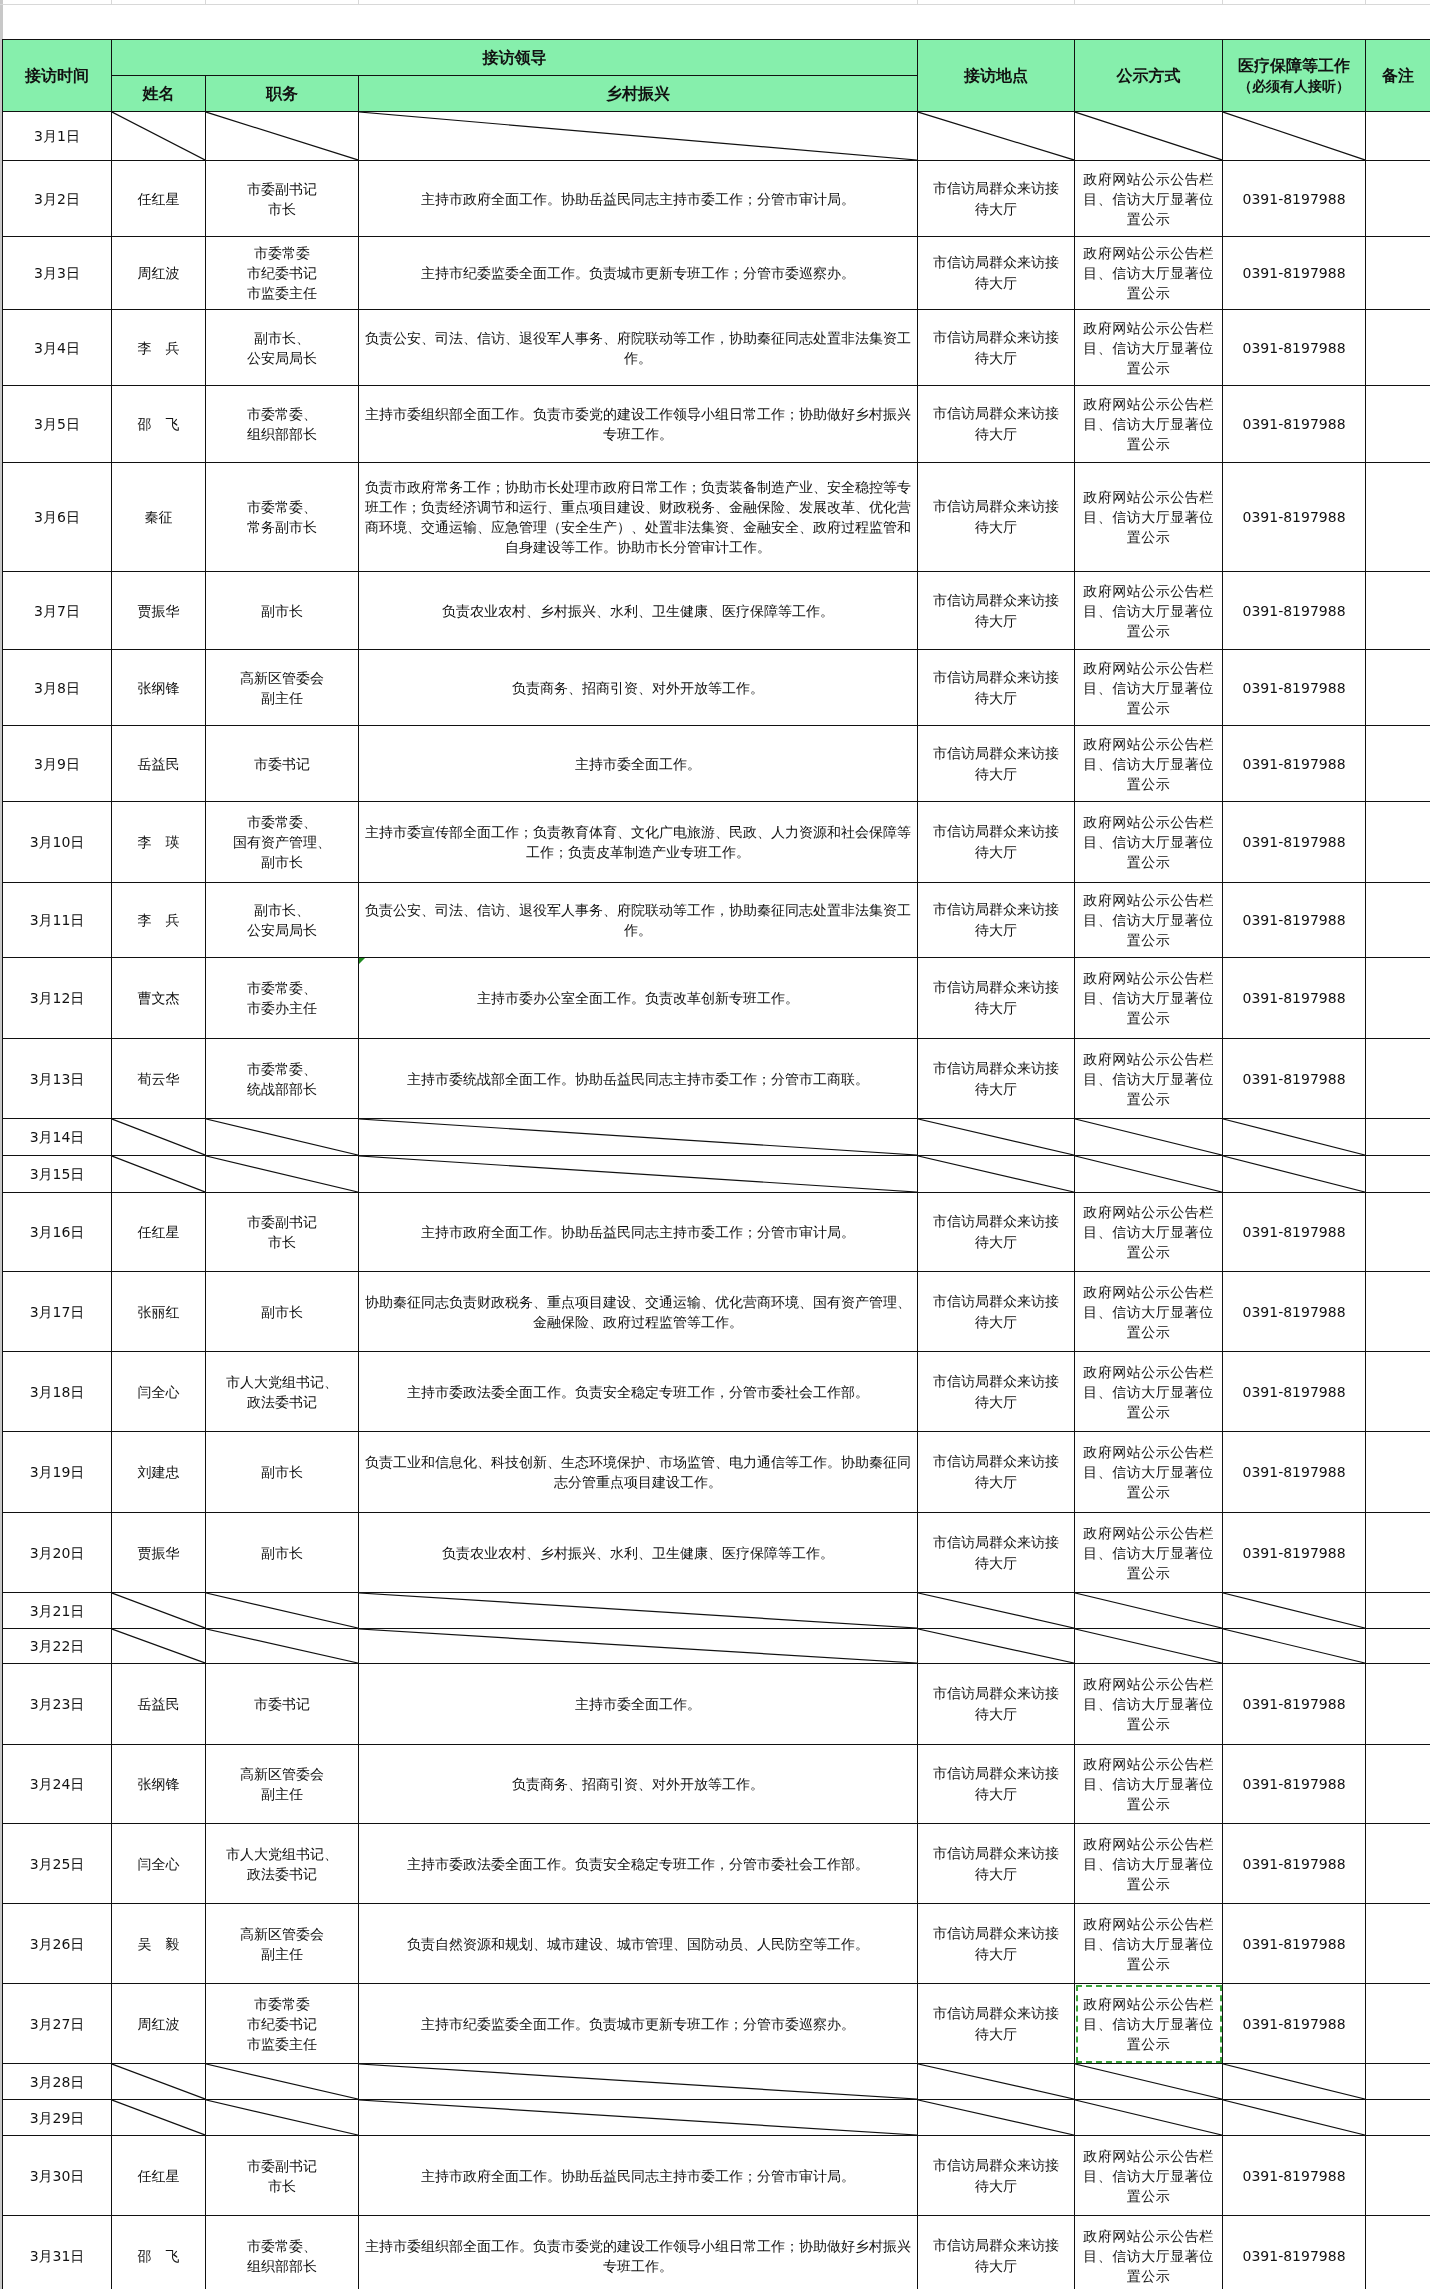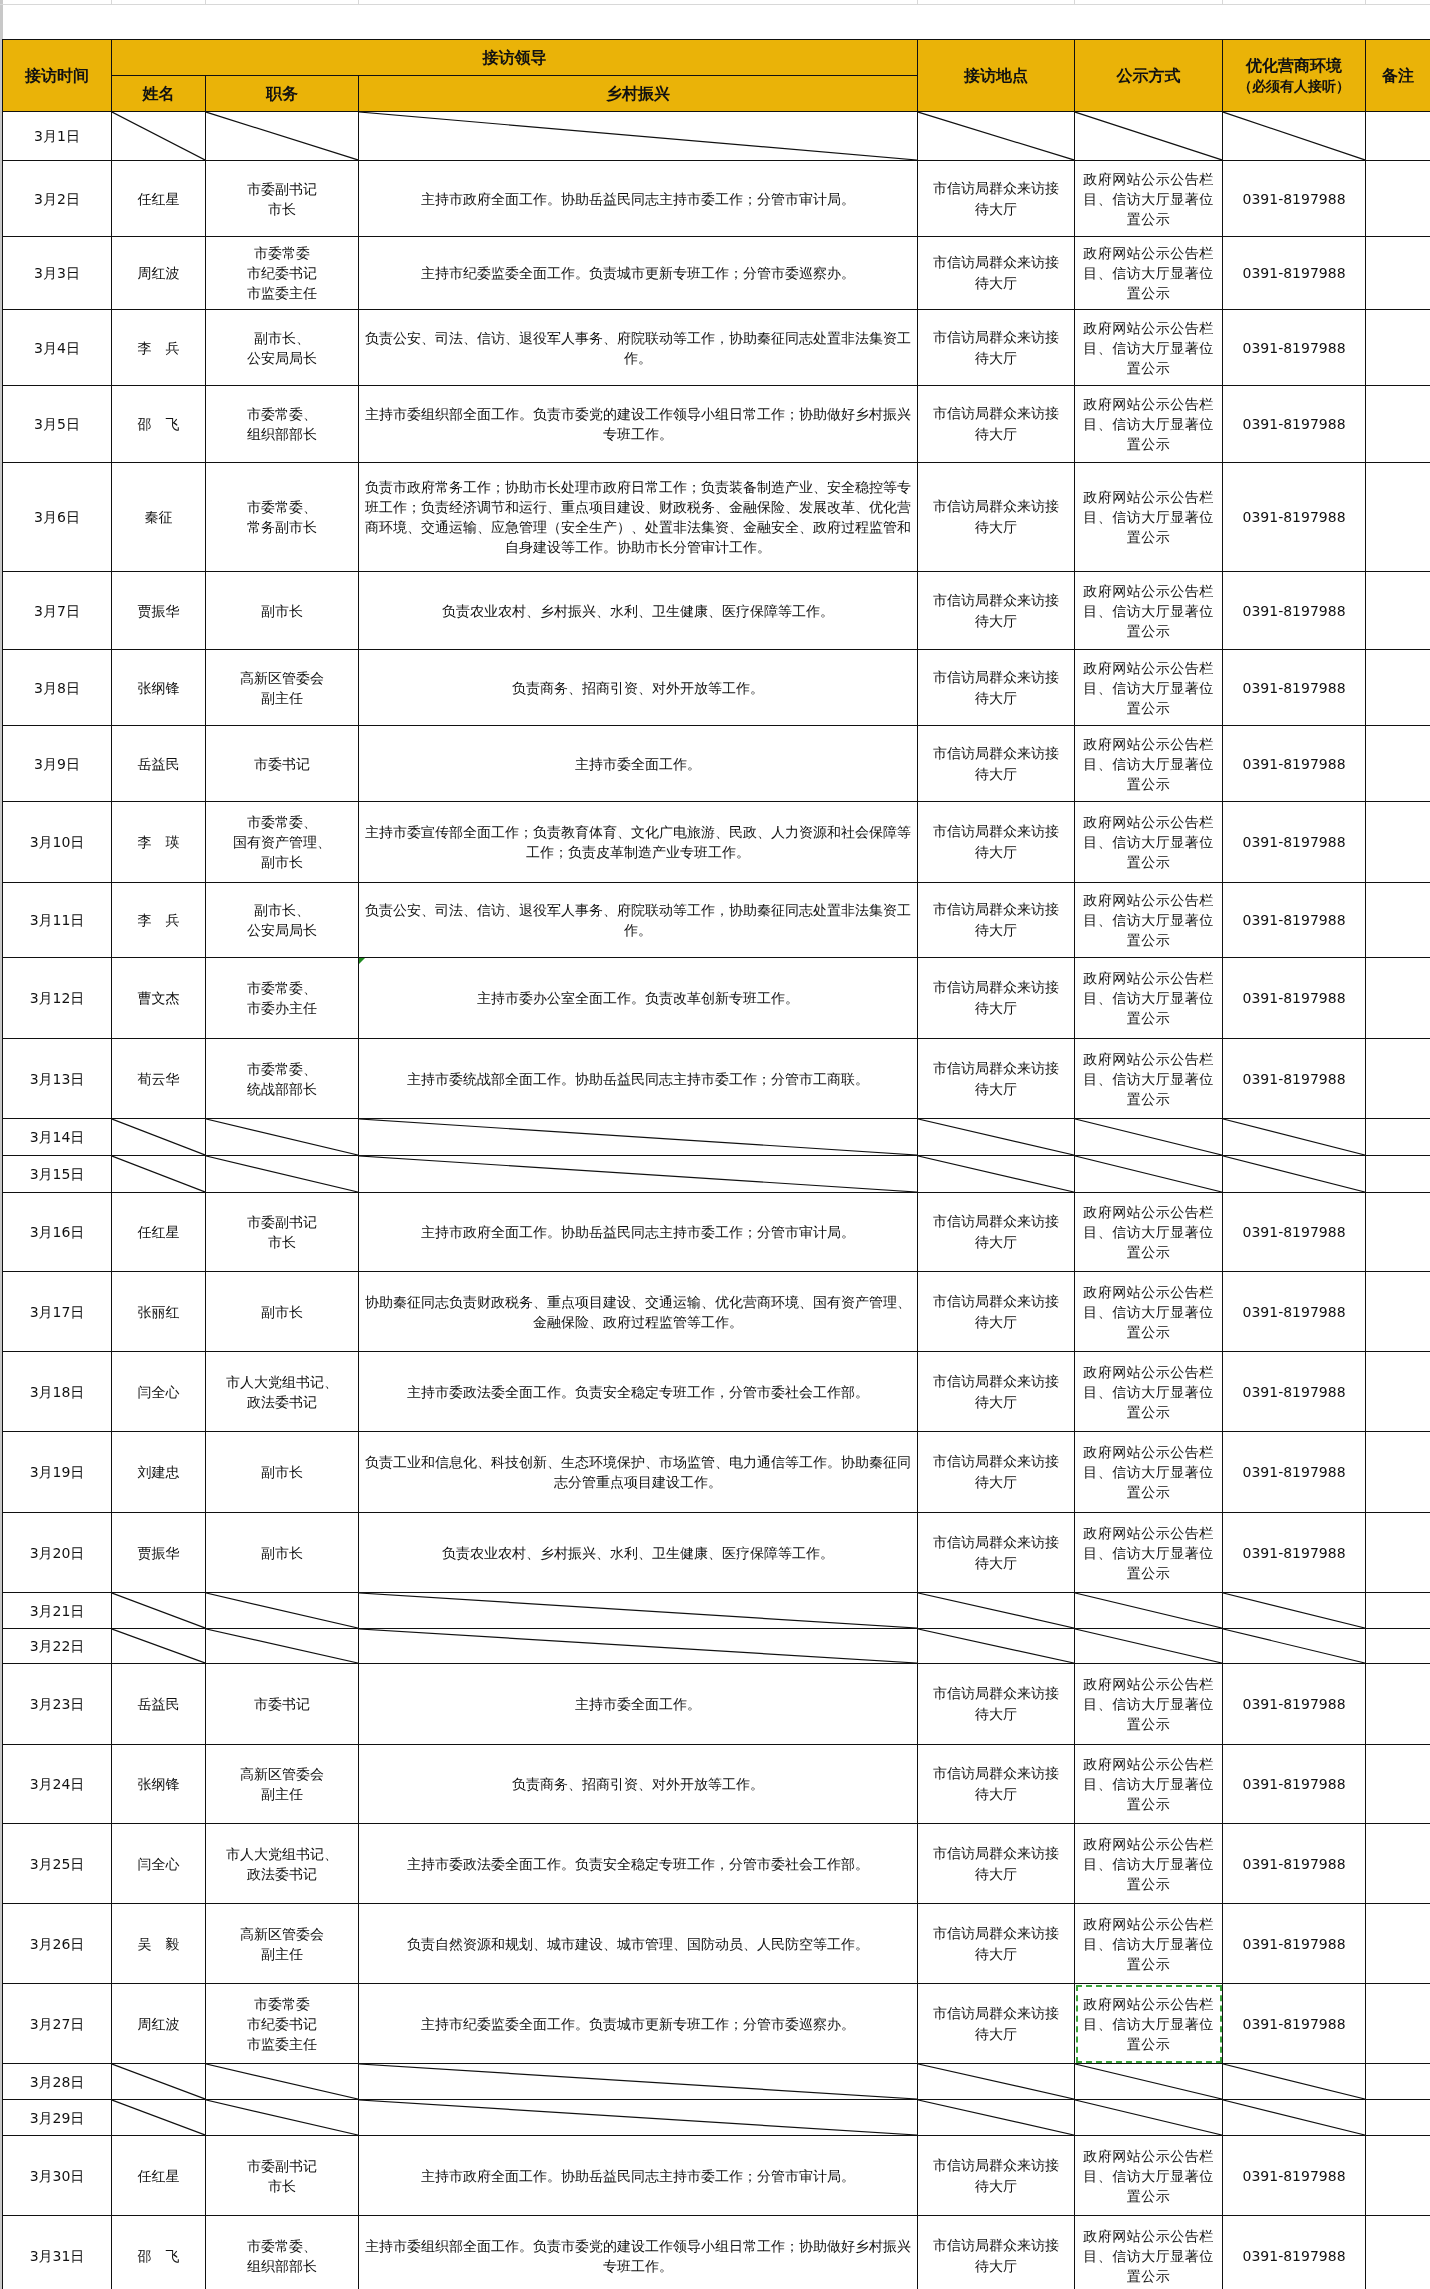--- a/index.html
+++ b/index.html
@@ -8,21 +8,21 @@
   .sheet { position:absolute; left:0; top:0; width:1430px; height:2289px; }
   .topgrid { position:absolute; left:0; top:0; width:1430px; height:4px; border-bottom:1px solid #d8d8d8; }
   .topgrid i { position:absolute; top:0; height:4px; border-left:1px solid #d8d8d8; }
   .leftbar { position:absolute; left:0; top:0; width:3px; height:2289px; background:#c8c8c8; }
   .title { position:absolute; left:0; top:4px; width:1430px; height:35px; text-align:center;
            font-family:"DejaVu Serif","Liberation Serif",serif; font-weight:bold; font-size:27px;
            line-height:35px; letter-spacing:1px; }
   table.sched { position:absolute; left:2px; top:39px; border-collapse:collapse; table-layout:fixed; width:1428px; }
   table.sched td, table.sched th { border:1.5px solid #111; padding:0 3px; text-align:center; vertical-align:middle;
            font-size:14px; line-height:20px; overflow:hidden; position:relative; }
-  table.sched th { background:#eab308; font-weight:bold; font-size:16px; }
+  table.sched th { background:#86efac; font-weight:bold; font-size:16px; }
   th .sub { display:block; font-size:14px; }
   td.duty { font-size:13.5px; line-height:21px; padding:0 6px; }
   td.method { font-size:14px; line-height:20px; padding:0 1px; letter-spacing:0.5px; }
   td.phone { font-size:15px; }
   td.date { font-size:14.5px; }
   tr.dash-top td { border-top:1px dashed #777; }
   td.slash { padding:0; }
   td.slash svg { position:absolute; left:0; top:0; width:100%; height:100%; }
   .green-sel { outline:2px dashed #3aa53a; outline-offset:-3px; }
   .green-tri { position:absolute; left:0; top:0; width:0; height:0;
@@ -55,21 +55,21 @@
         <col style="width:143px">
         <col style="width:65px">
     </colgroup>
     <thead>
       <tr style="height:36px">
         <th rowspan="2">接访时间</th>
         <th colspan="3">接访领导</th>
         <th rowspan="2">接访地点</th>
         <th rowspan="2">公示方式</th>
         <th rowspan="2">
-          <span class="line">优化营商环境</span>
+          <span class="line">医疗保障等工作</span>
           <span class="sub">（必须有人接听）</span>
         </th>
         <th rowspan="2">备注</th>
       </tr>
       <tr style="height:36px">
         <th>姓名</th>
         <th>职务</th>
         <th>乡村振兴</th>
       </tr>
     </thead>

